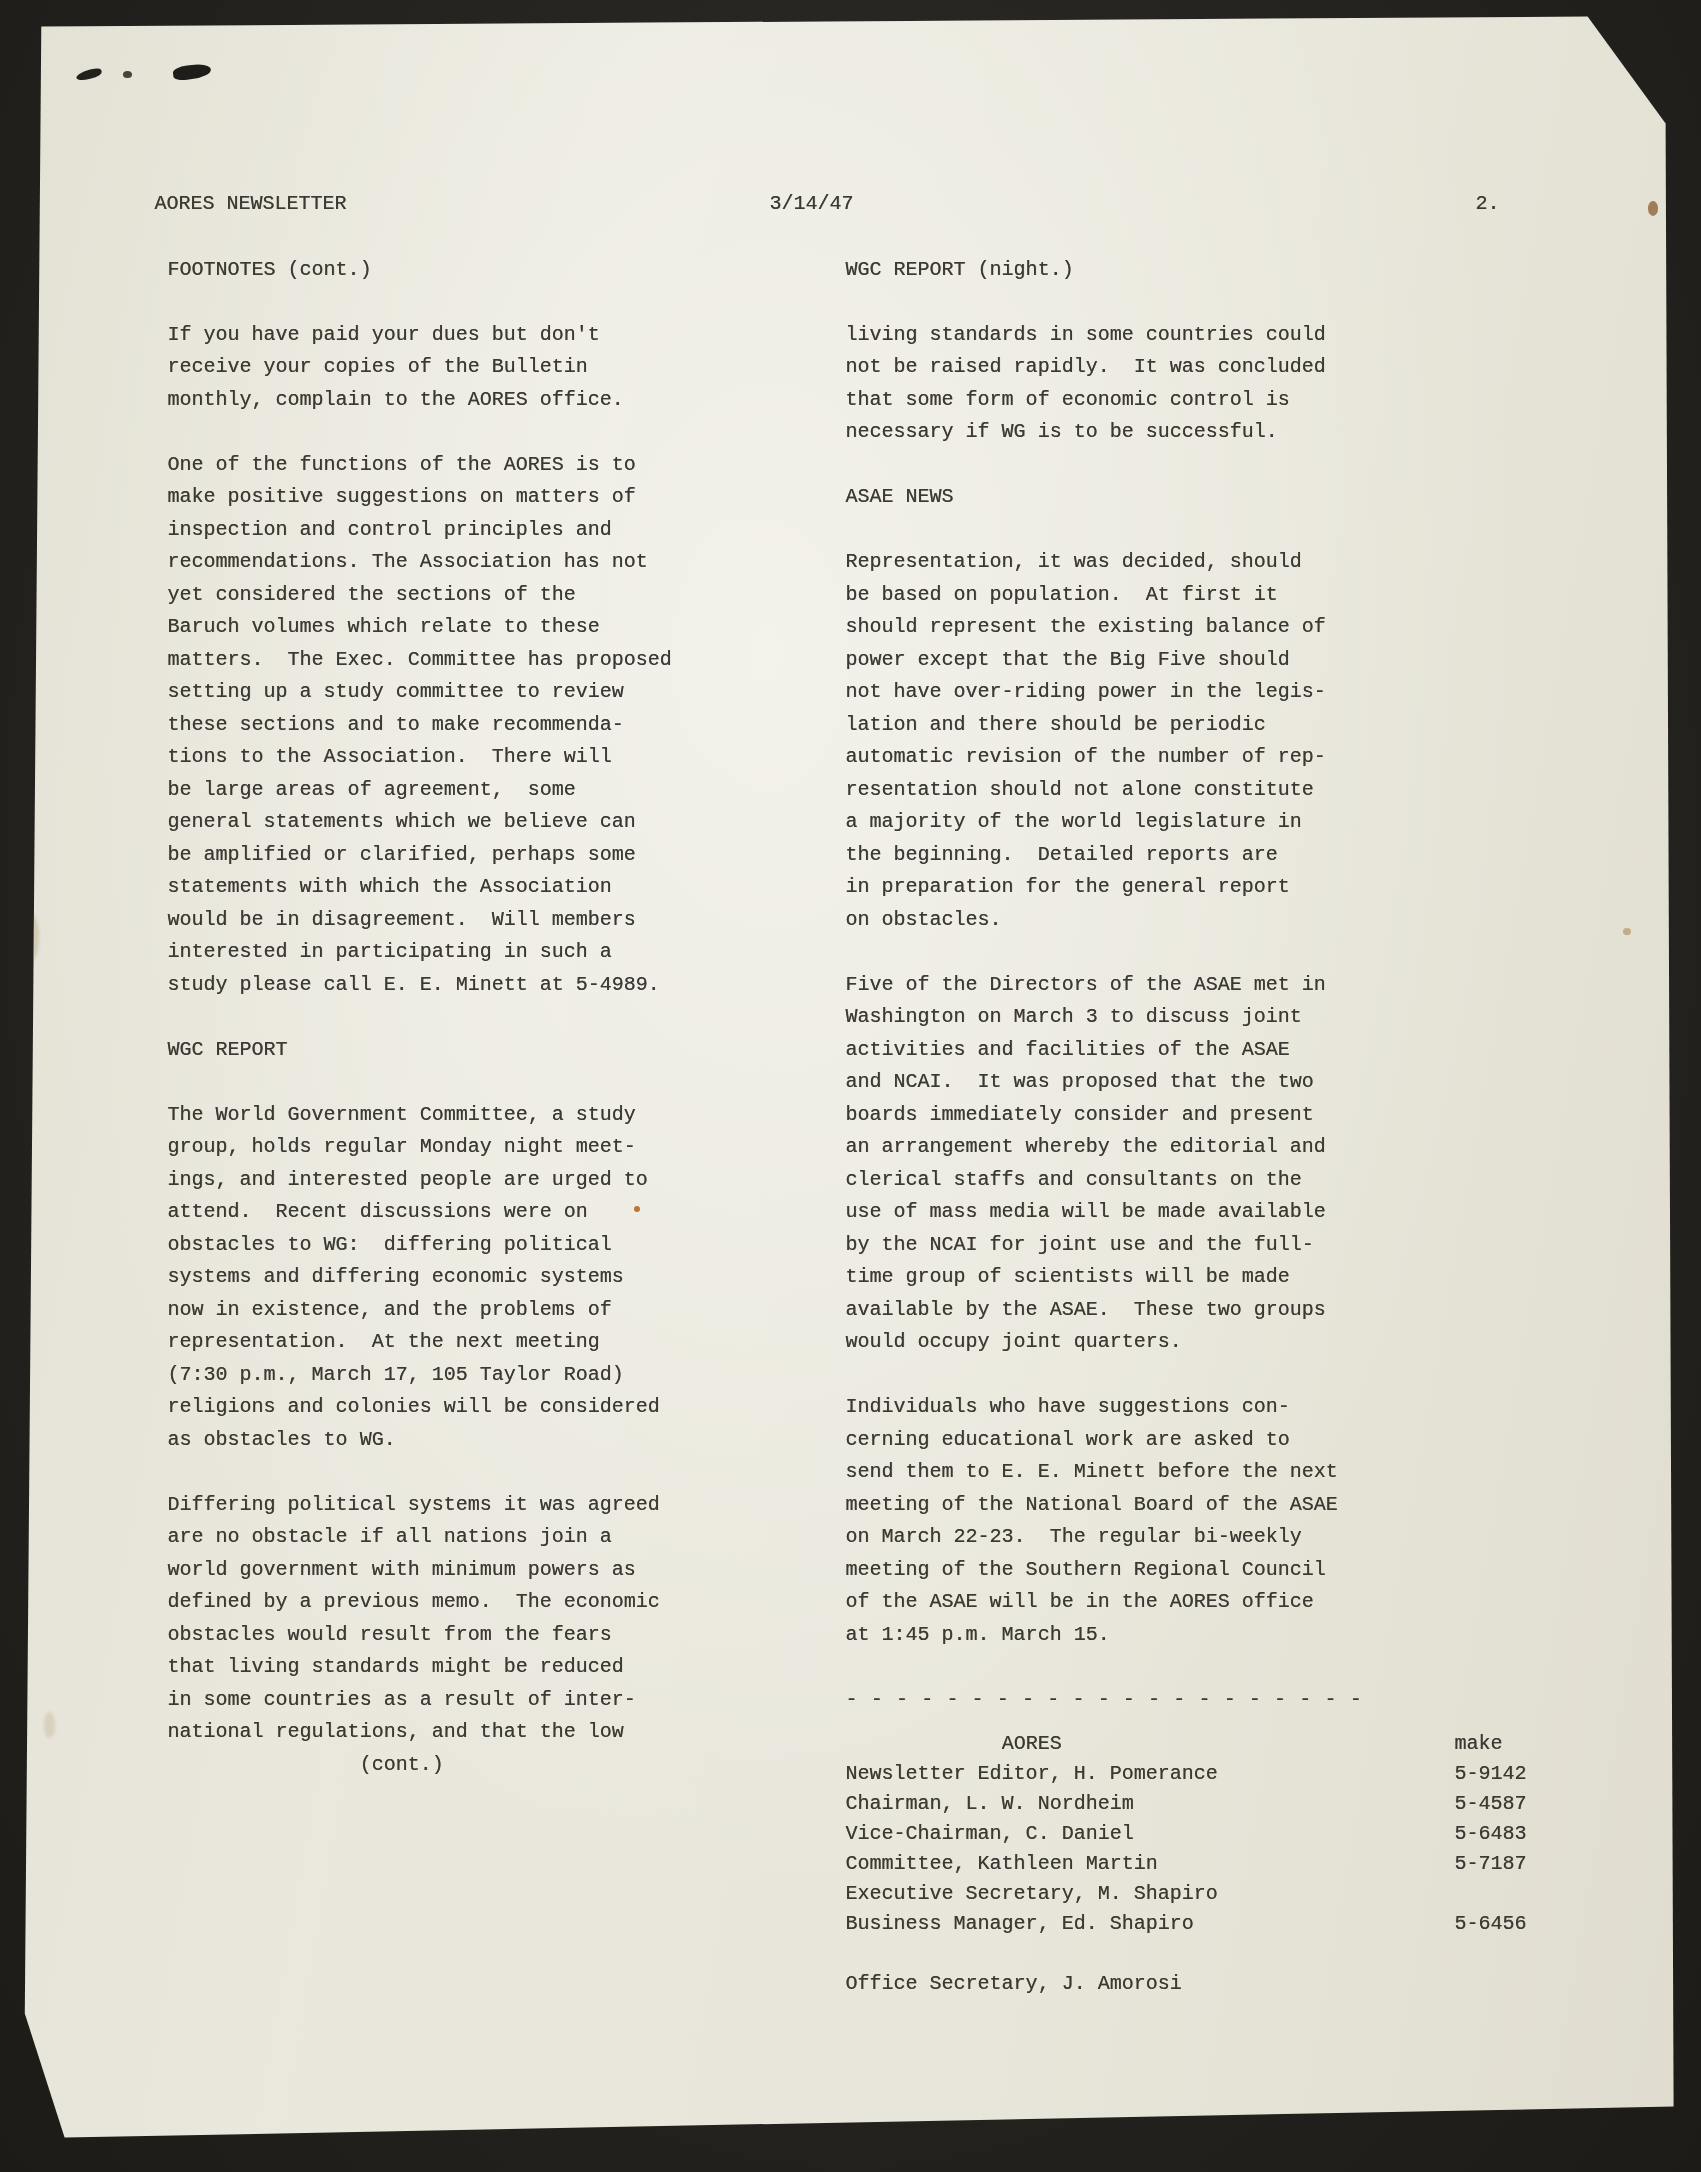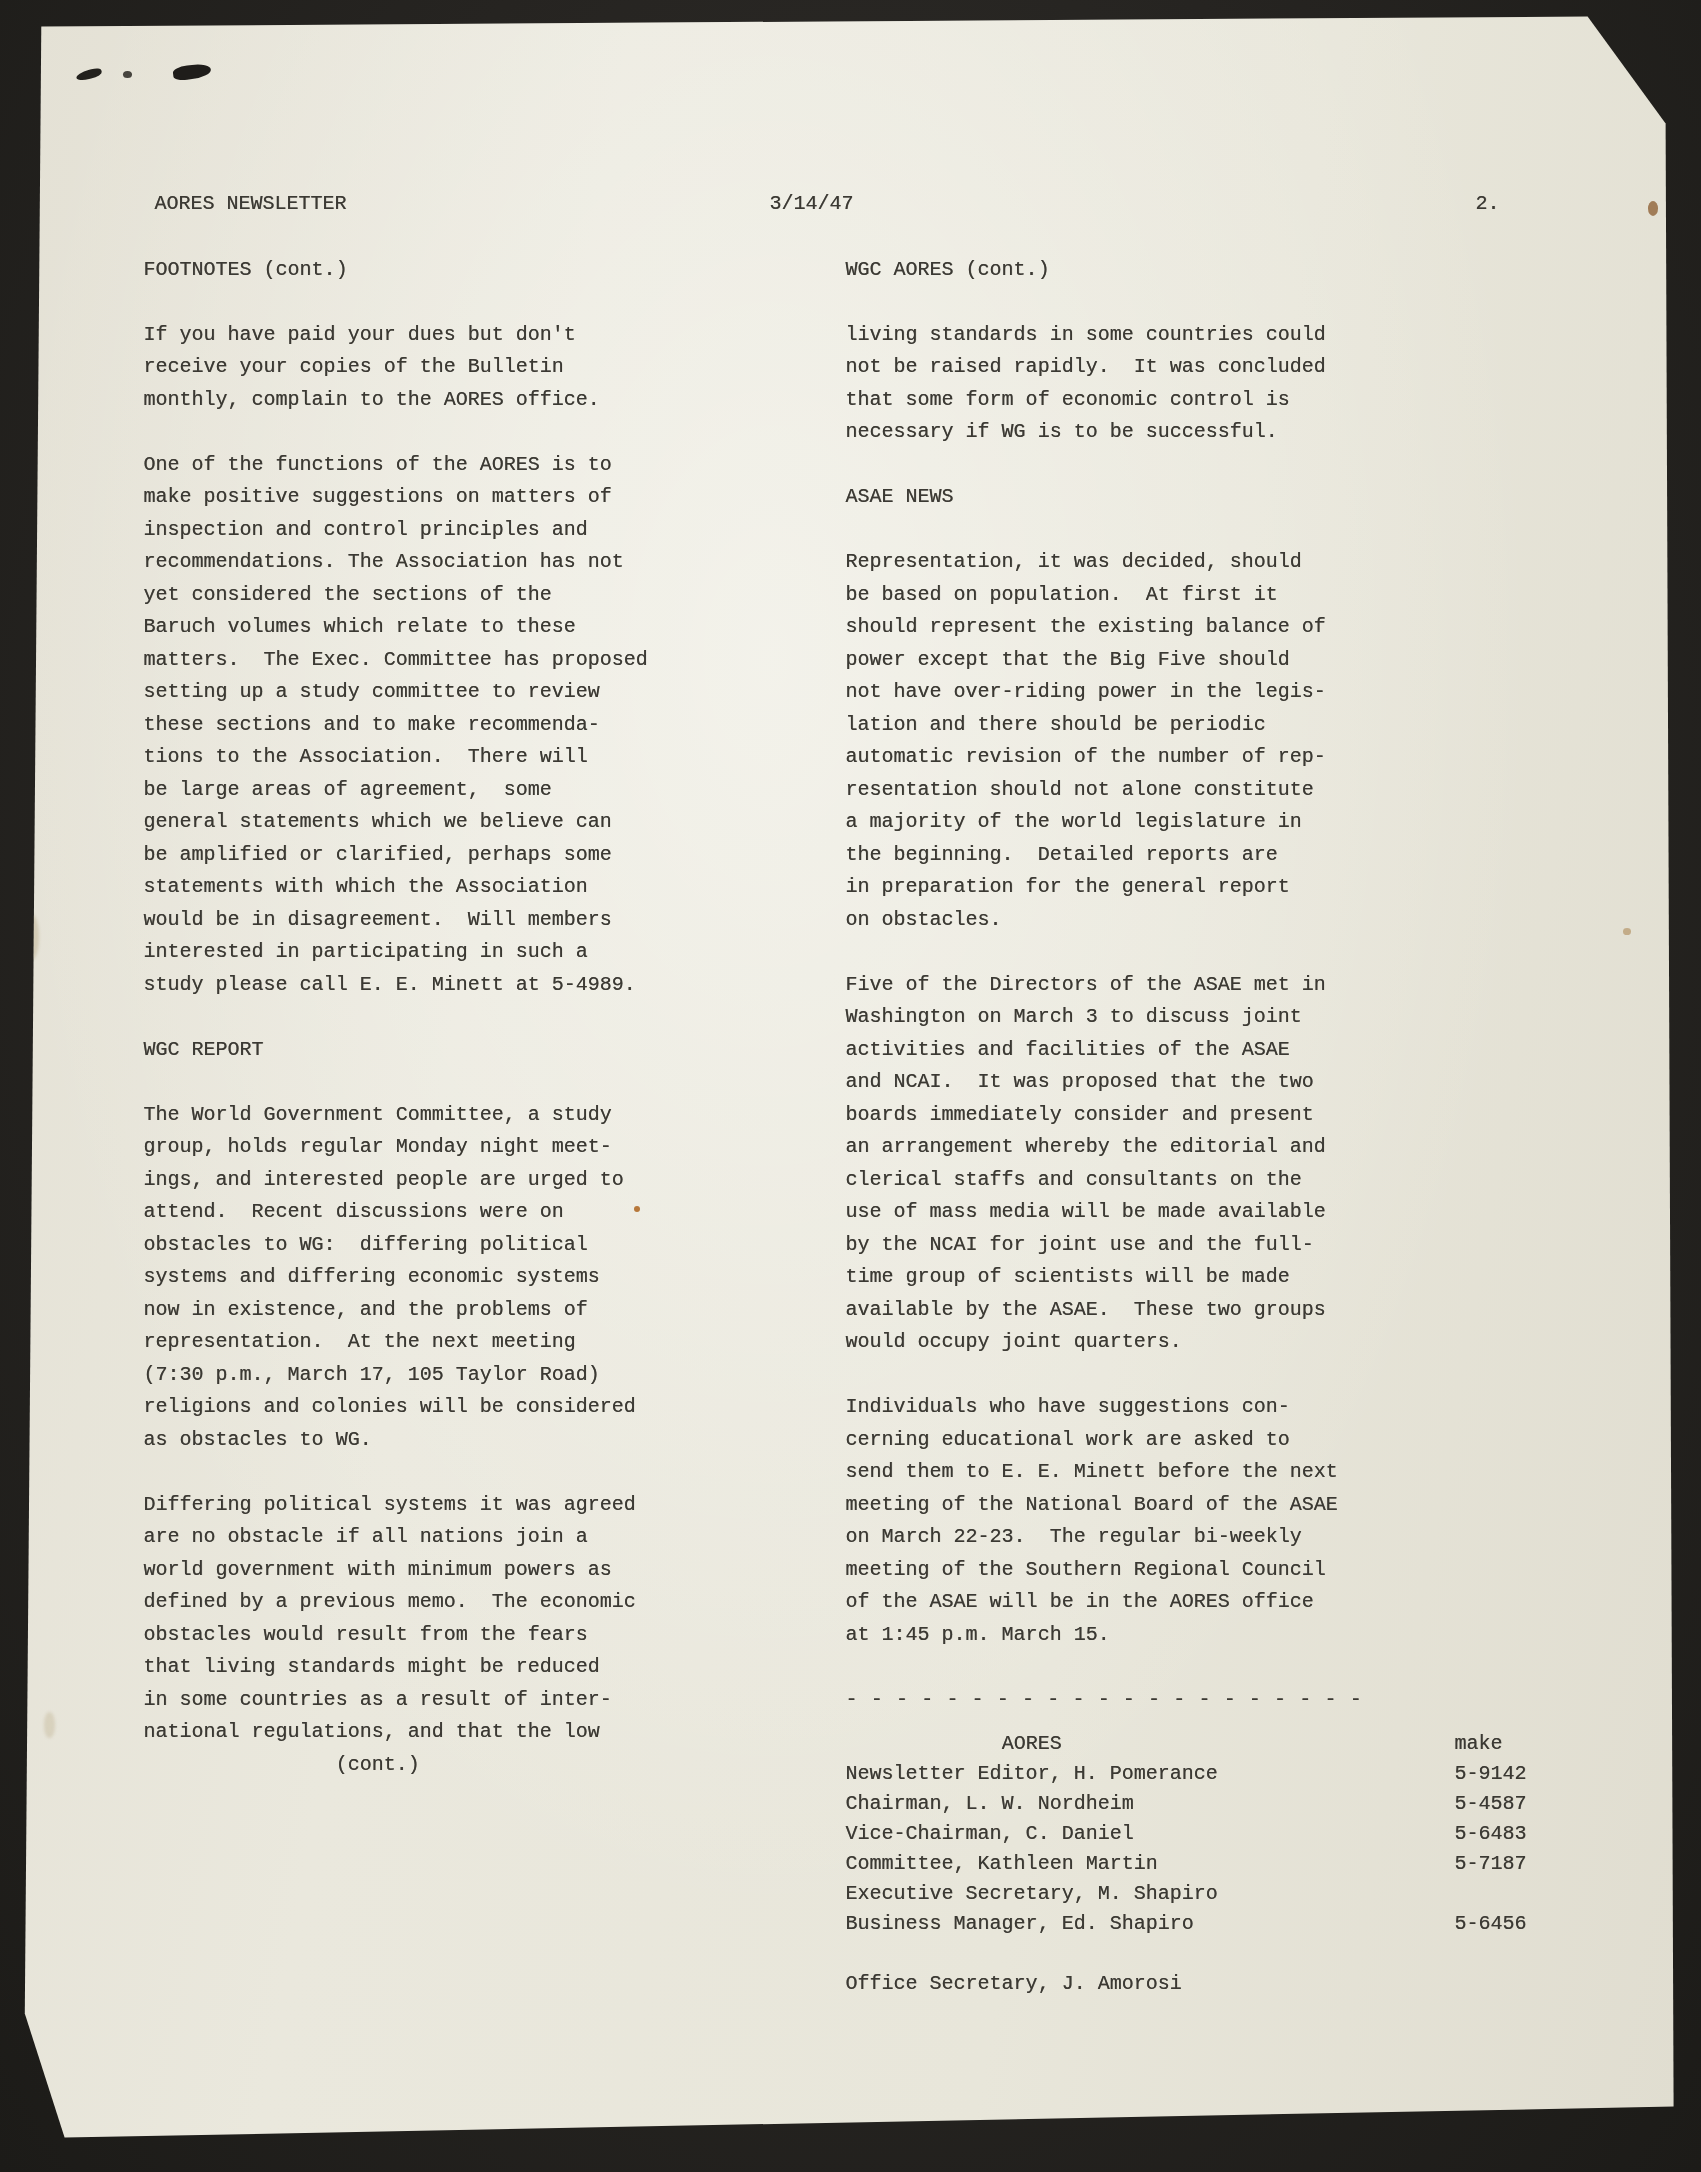--- a/index.html
+++ b/index.html
@@ -22,21 +22,21 @@
     white-space: pre-wrap;
     font-size: 20px;
     line-height: 32.5px;
     text-shadow: 0 0 0.6px rgba(52,50,44,0.55), 0.4px 0.4px 0 rgba(52,50,44,0.25);
   }
   .header-row { position: absolute; top: 177px; left: 0; right: 0; height: 32.5px; }
   .hdr-title { position: absolute; left: 131px; }
   .hdr-date  { position: absolute; left: 746px; }
   .hdr-page  { position: absolute; left: 1452px; }
   .col { position: absolute; top: 243px; width: 795px; }
-  .col-left  { left: 120px; }
+  .col-left  { left: 144px; }
   .col-right { left: 822px; }
   .block { margin: 0 0 32.5px 0; }
   .heading-extra { margin-top: 16.5px; }
   .sep { margin: 15.4px 0 13px 0; letter-spacing: 0.6px; }
   .dir .txt, .dir-row { line-height: 30px; }
   .dir-row { display: flex; }
   .dir-name { flex: 0 0 609px; }
   .dir-phone { flex: 1; }
   .dir-gap { margin-top: 30px; flex-direction: column; }
   
@@ -109,21 +109,21 @@
 world government with minimum powers as
 defined by a previous memo.  The economic
 obstacles would result from the fears
 that living standards might be reduced
 in some countries as a result of inter-
 national regulations, and that the low
                 (cont.)</div>
   </div>
 
   <div class="col col-right">
-    <div class="txt block">WGC AORES (cont.)</div>
+    <div class="txt block">WGC REPORT (night.)</div>
     <div class="txt block">living standards in some countries could
 not be raised rapidly.  It was concluded
 that some form of economic control is
 necessary if WG is to be successful.</div>
     <div class="txt block heading-extra">ASAE NEWS</div>
     <div class="txt block">Representation, it was decided, should
 be based on population.  At first it
 should represent the existing balance of
 power except that the Big Five should
 not have over-riding power in the legis-

